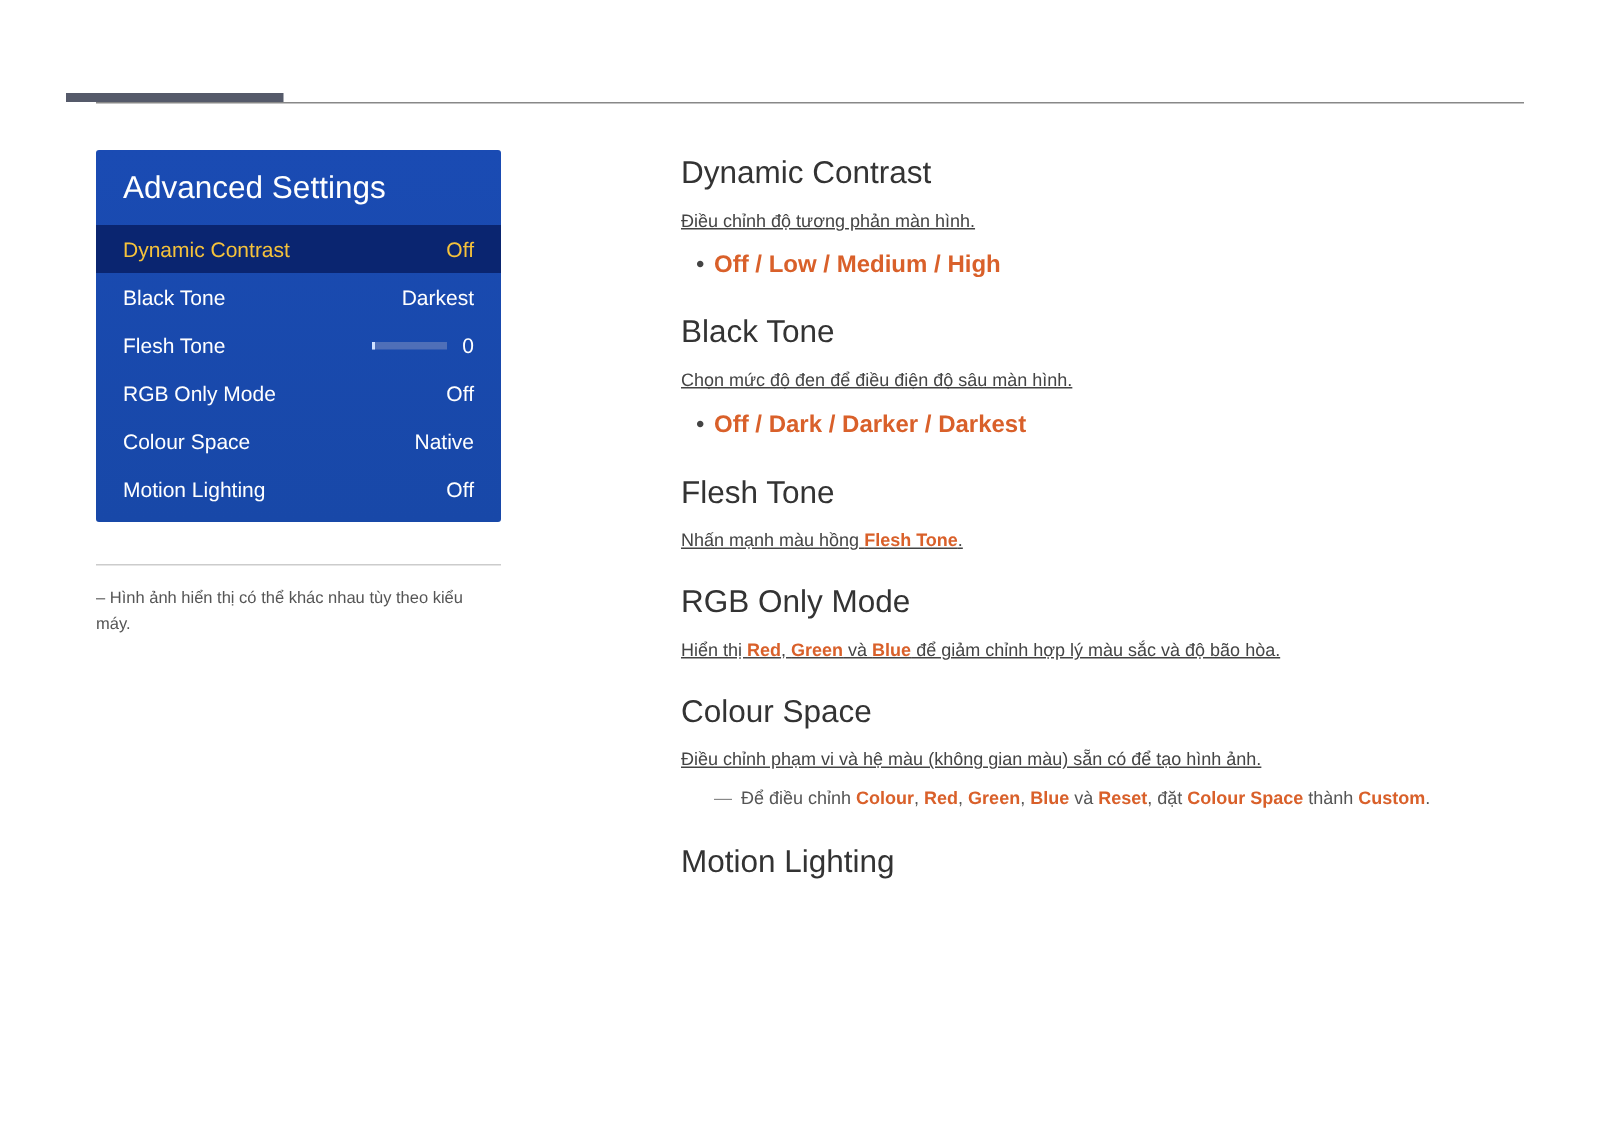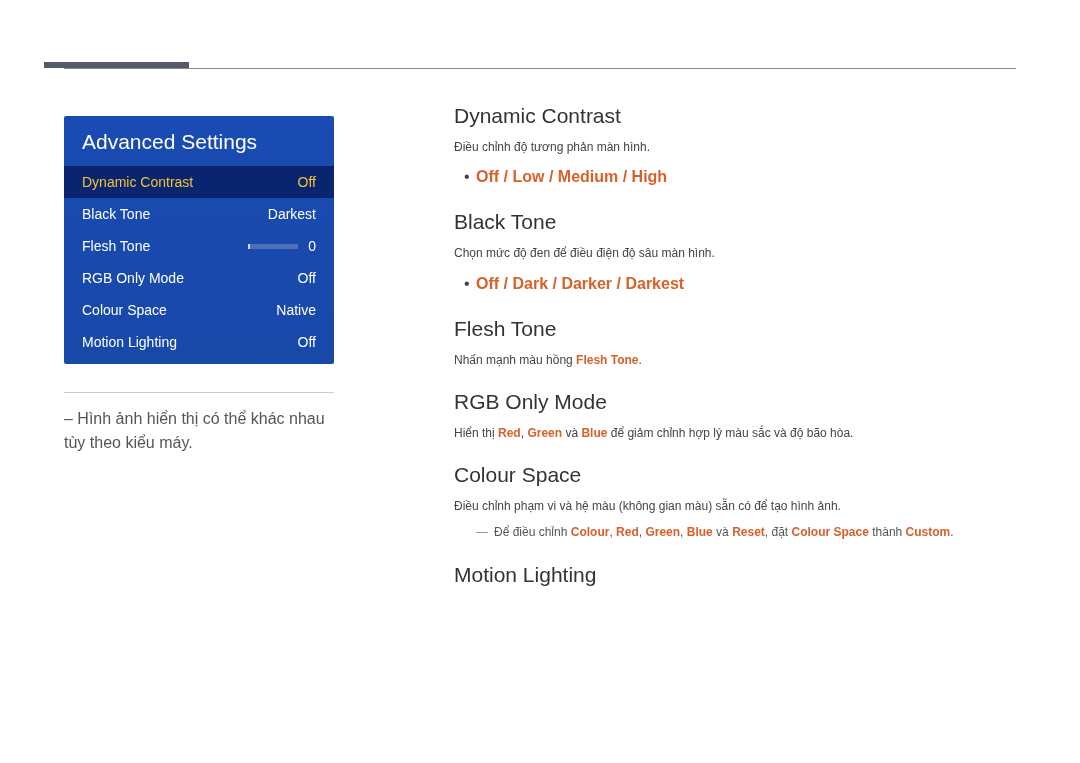--- a/index.html
+++ b/index.html
@@ -32,21 +32,20 @@
   .content {
     display: flex;
     position: absolute;
     top: 100px;
     left: 64px;
     right: 64px;
   }
   .sidebar {
     width: 270px;
     flex-shrink: 0;
-    margin-top: 16px;
   }
   .menu-panel {
     background: linear-gradient(180deg, #1a4bb3 0%, #1848a8 100%);
     border-radius: 2px;
     overflow: hidden;
     color: #fff;
   }
   .menu-title {
     font-size: 21px;
     font-weight: 400;
@@ -86,21 +85,21 @@
     background: #cfe0ff;
   }
   .slider-cell {
     display: flex;
     align-items: center;
   }
   .sidebar-note {
     margin-top: 28px;
     border-top: 1px solid #ccc;
     padding-top: 14px;
-    font-size: 16px;
+    font-size: 11px;
     color: #555;
     line-height: 1.5;
   }
   .sidebar-note::before {
     content: "– ";
   }
 
   .main {
     flex: 1;
     padding-left: 120px;
@@ -111,20 +110,21 @@
     font-size: 21px;
     font-weight: 400;
     color: #333;
     margin: 0 0 10px 0;
   }
   .section-desc {
     font-size: 12px;
     color: #444;
     margin: 0 0 6px 0;
     line-height: 1.6;
+    text-decoration: underline;
   }
   .accent { color: #d9602a; font-weight: bold; }
   .bullet-row {
     font-size: 16px;
     padding-left: 22px;
     position: relative;
     line-height: 1.7;
   }
   .bullet-row::before {
     content: "•";

